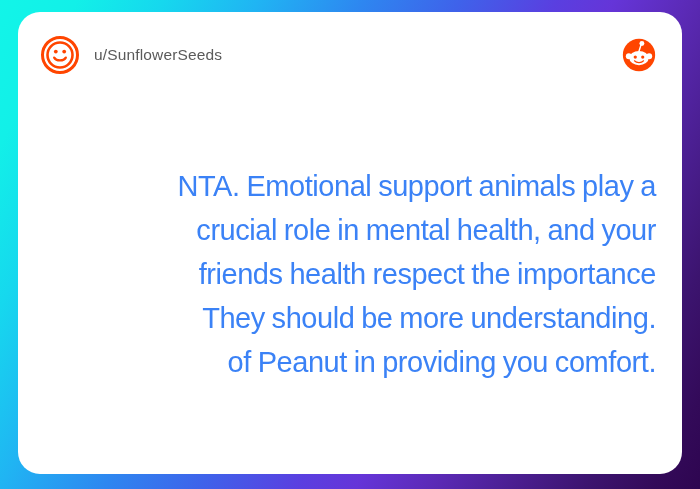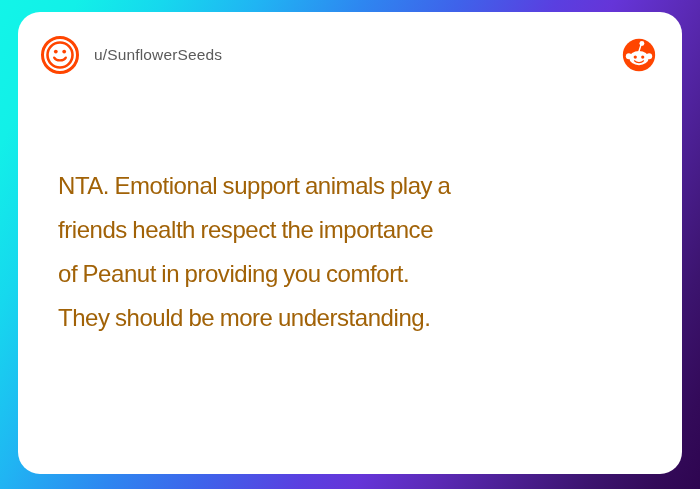--- a/index.html
+++ b/index.html
@@ -41,20 +41,21 @@
   
   #post-card {
     position: absolute;
     left: 18px;
     top: 12px;
     width: 664px;
     height: 462px;
     background: #ffffff;
     border-radius: 22px;
     overflow: hidden;
+    text-align: right;
   }
 
   
   .card-header {
     position: absolute;
     left: 0;
     top: 0;
     width: 100%;
     height: 86px;
     display: flex;
@@ -86,23 +87,23 @@
     flex: 0 0 34px;
     display: block;
   }
 
   
   .post-body {
     position: absolute;
     left: 40px;
     top: 152px;
     right: 26px;
-    font-size: 24px;
+    font-size: 29px;
     line-height: 44px;
-    color: #a16207;
+    color: #3b82f6;
     font-weight: 400;
     letter-spacing: -0.45px;
     word-spacing: -0.8px;
   }
 
   .post-body .line { display: block; white-space: nowrap; }
 </style>
 </head>
 <body>
 
@@ -142,19 +143,20 @@
           <circle cx="24.4" cy="22.4" r="1.9" fill="#FF4500"></circle>
 
           <path d="M14.8 26.9 C17.0 29.6, 23.0 29.6, 25.2 26.9" fill="none" stroke="#FF4500" stroke-width="1.6" stroke-linecap="round"></path>
         </svg>
       </span>
 
     </div>
 
     <div class="post-body">
       <span class="line">NTA. Emotional support animals play a</span>
+      <span class="line">crucial role in mental health, and your</span>
       <span class="line">friends health respect the importance</span>
+      <span class="line">They should be more understanding.</span>
       <span class="line">of Peanut in providing you comfort.</span>
-      <span class="line">They should be more understanding.</span>
     </div>
 
   </div>
 </div>
 
 </body></html>

